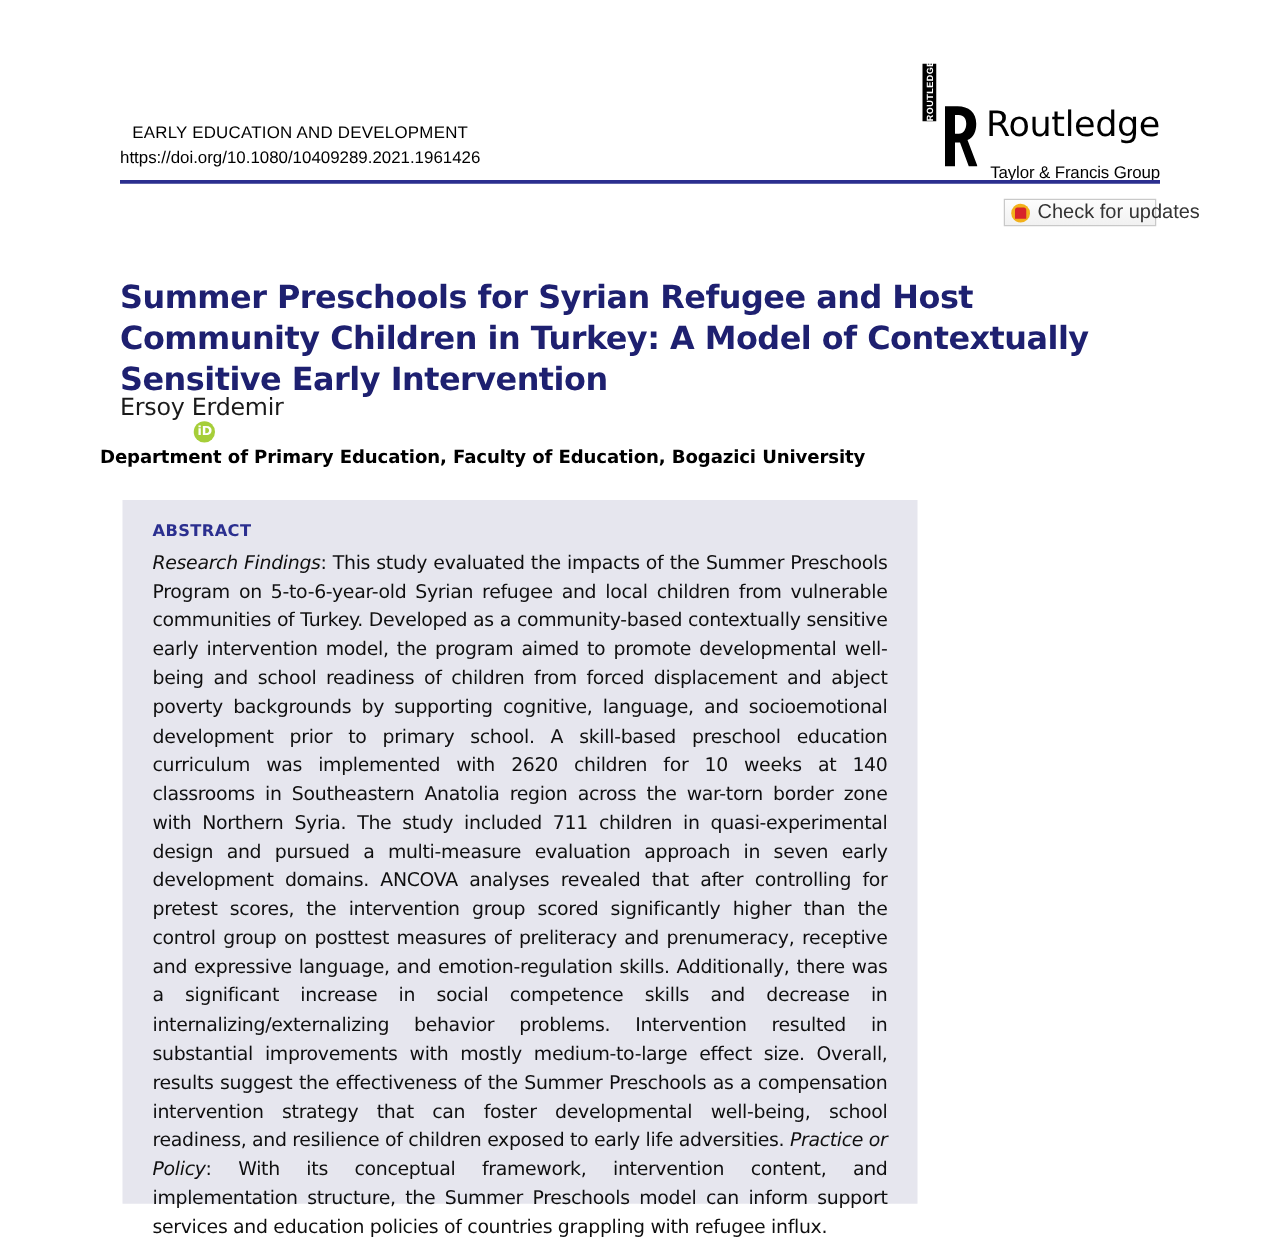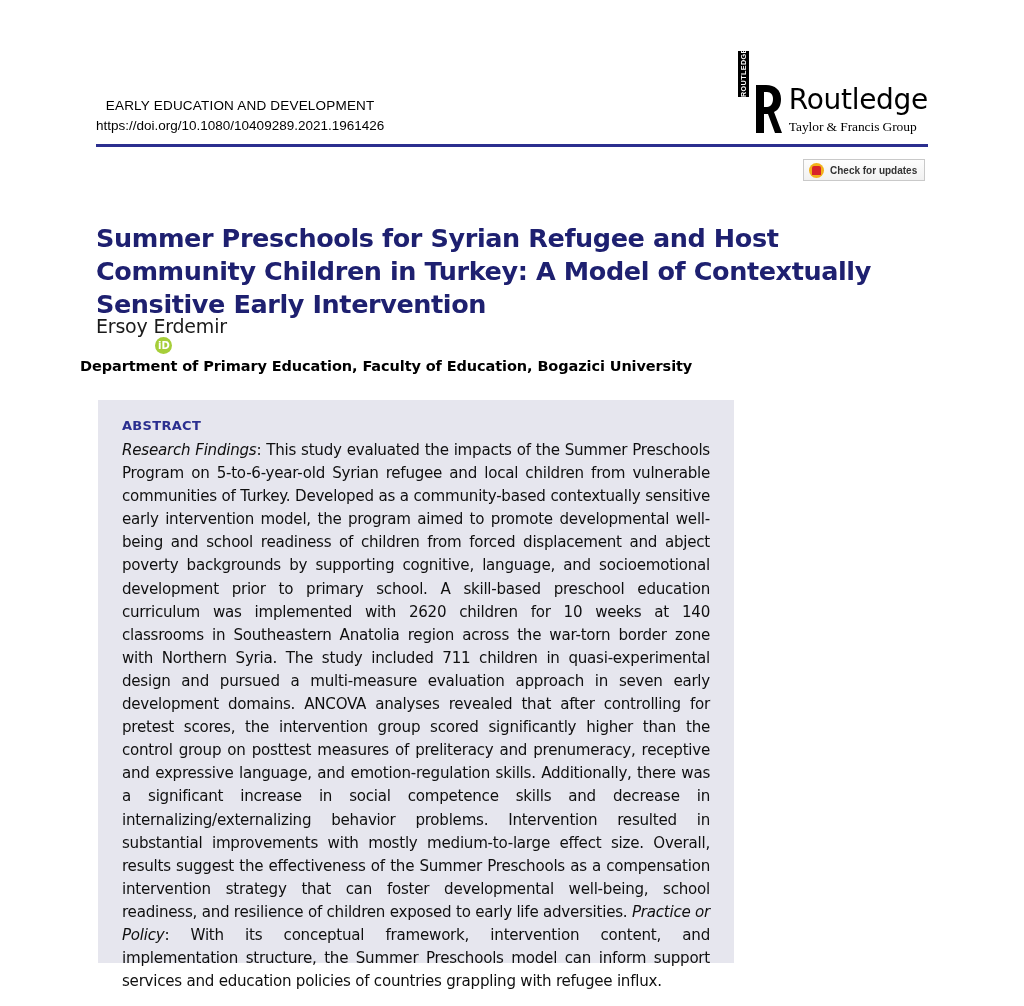--- a/index.html
+++ b/index.html
@@ -84,23 +84,24 @@
     font-size: 28px;
     line-height: 30px;
     color: #000;
     font-family: "DejaVu Sans", sans-serif;
     letter-spacing: -0.3px;
   }
   .rl-sub {
     font-size: 13.5px;
     line-height: 16px;
     color: #000;
-    font-family: Liberation Serif, serif;
+    font-family: Liberation Sans, sans-serif;
     letter-spacing: -0.1px;
-    margin-top: 4px;
+    margin-top: 15px;
+    text-align: right;
   }
 
   .header-rule {
     position: absolute;
     left: 96px;
     top: 144px;
     width: 832px;
     height: 3px;
     background: #2b2f8f;
   }
@@ -133,25 +134,24 @@
     content: "";
     position: absolute;
     left: 3px;
     top: 3.5px;
     width: 9px;
     height: 9px;
     background: #d8232a;
     border-radius: 2px 2px 0 0;
   }
   .cm-label {
-    font-size: 10px;
+    font-size: 16px;
     color: #333;
     font-family: "Liberation Sans", sans-serif;
     white-space: nowrap;
-    font-weight: bold;
   }
 
   
   .article-title {
     position: absolute;
     left: 96px;
     top: 205px;
     width: 790px;
     font-family: "DejaVu Sans", sans-serif;
     font-size: 25.5px;

